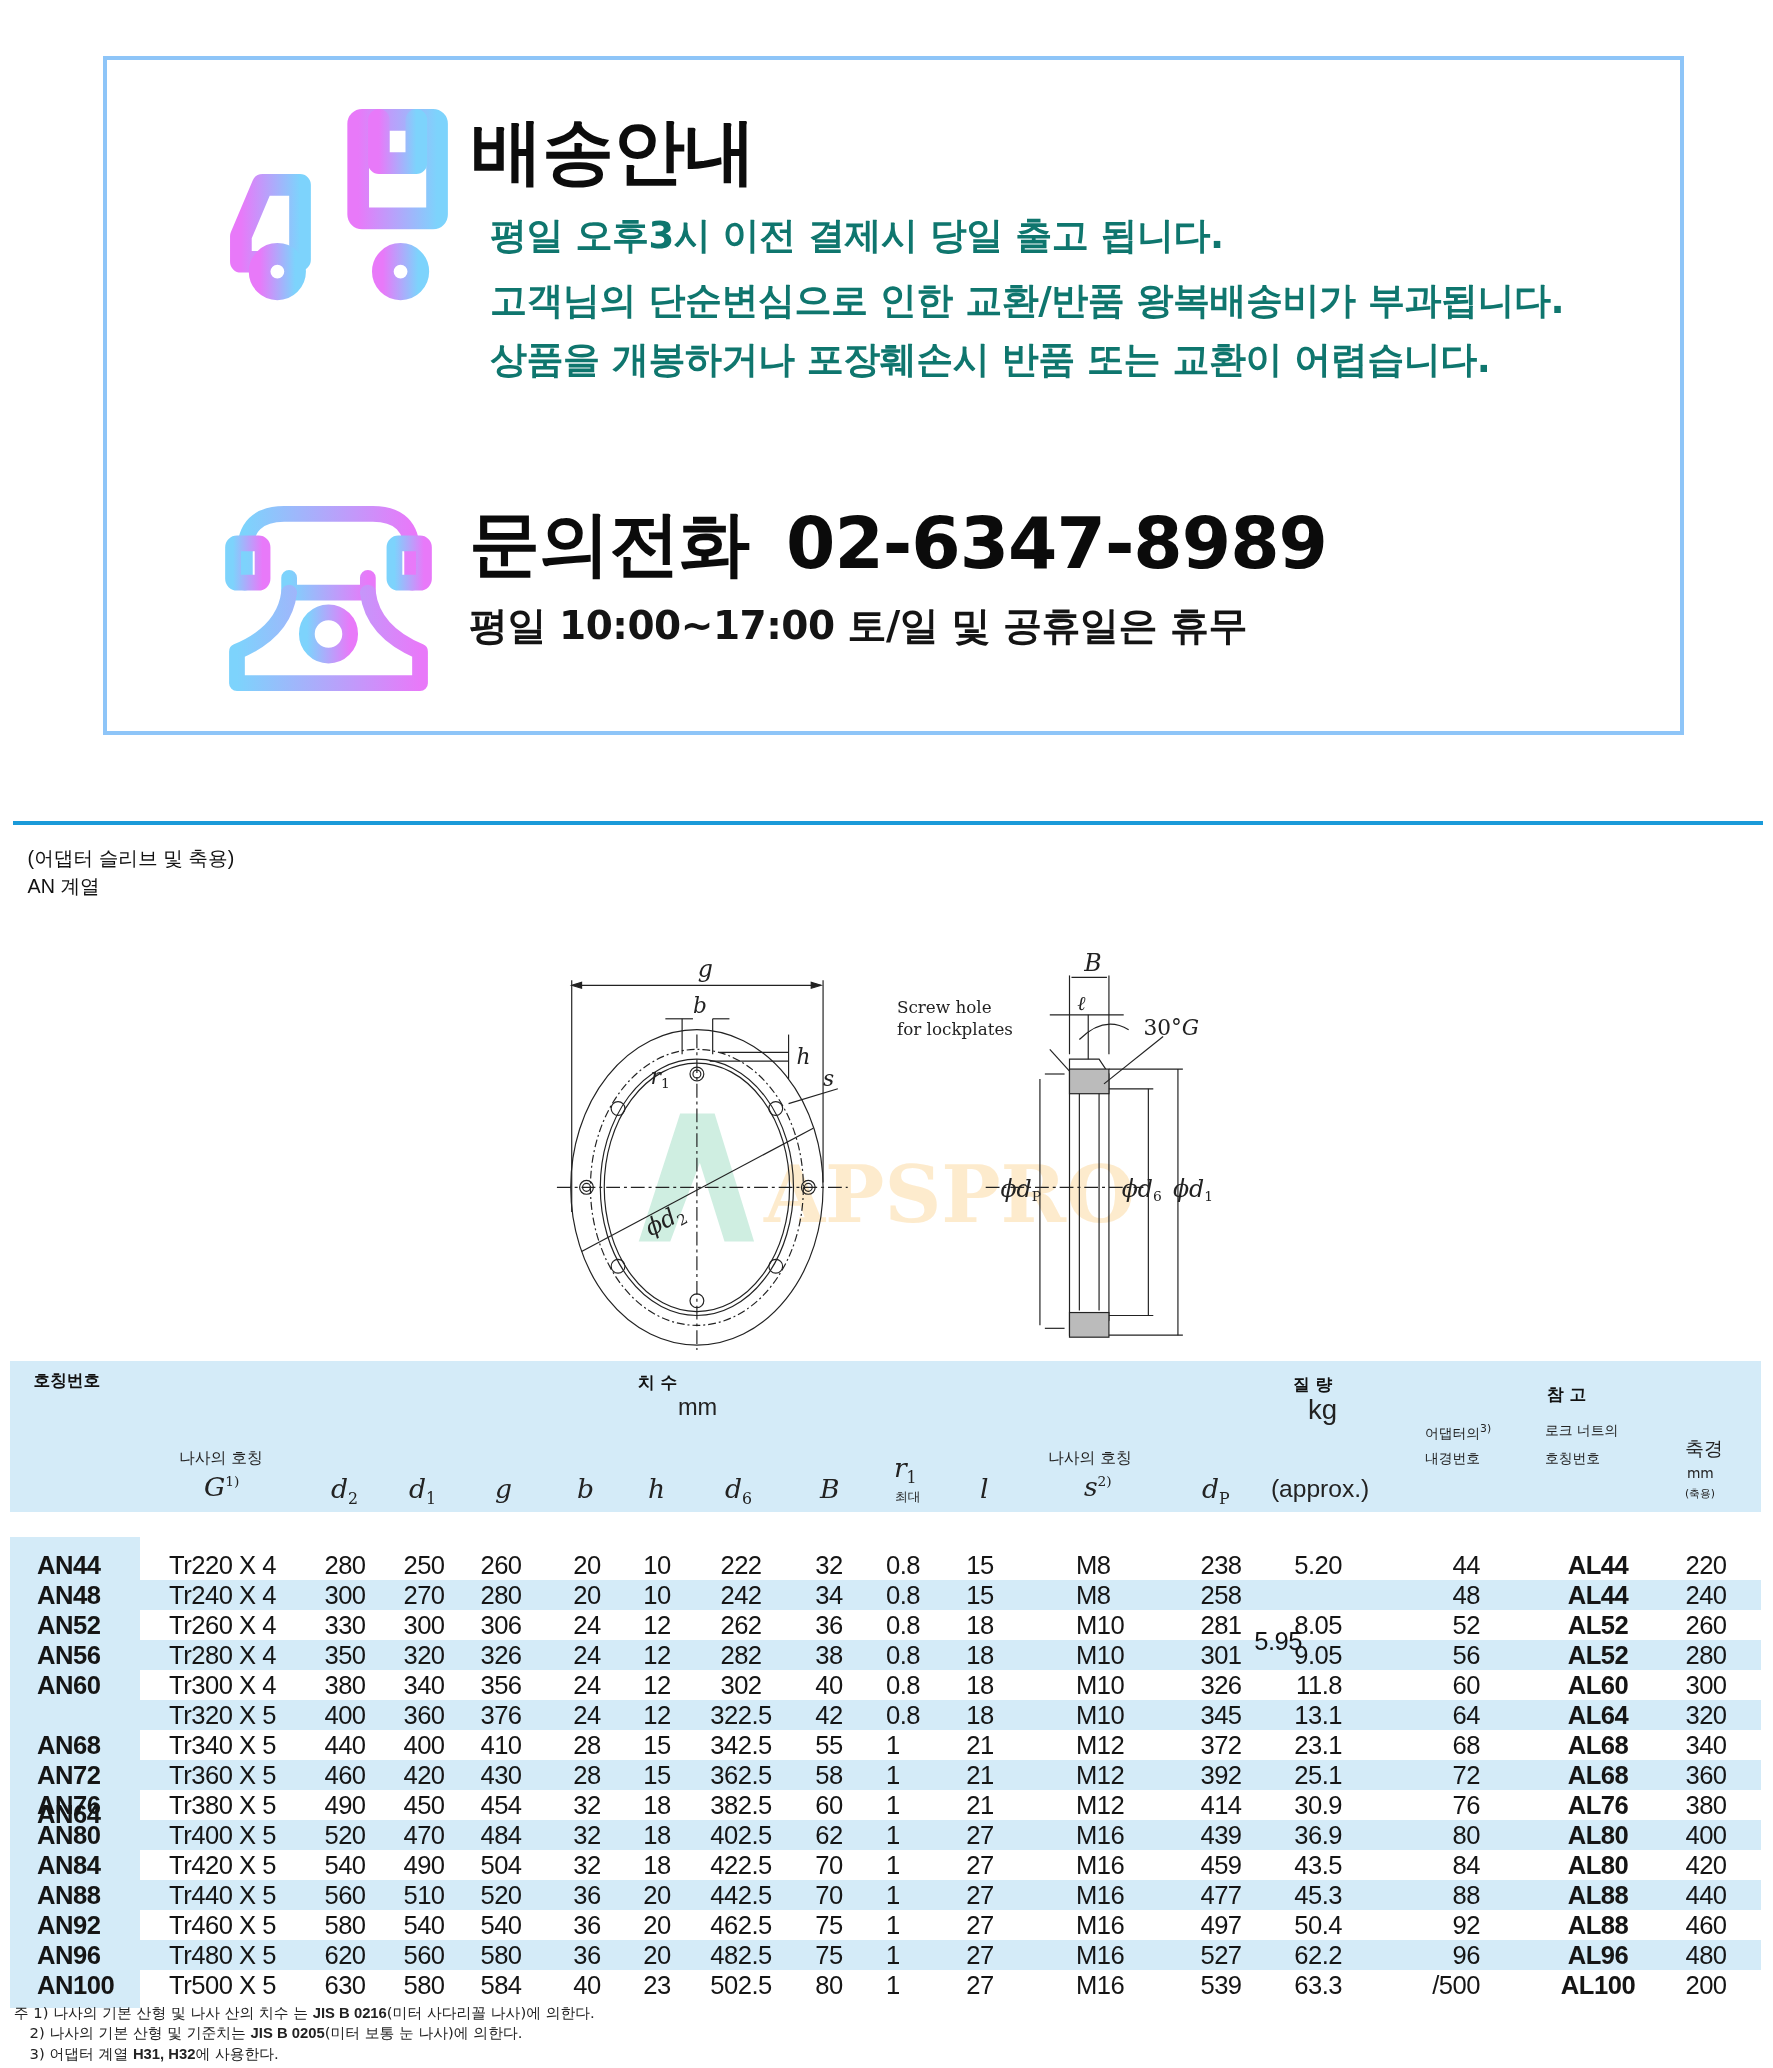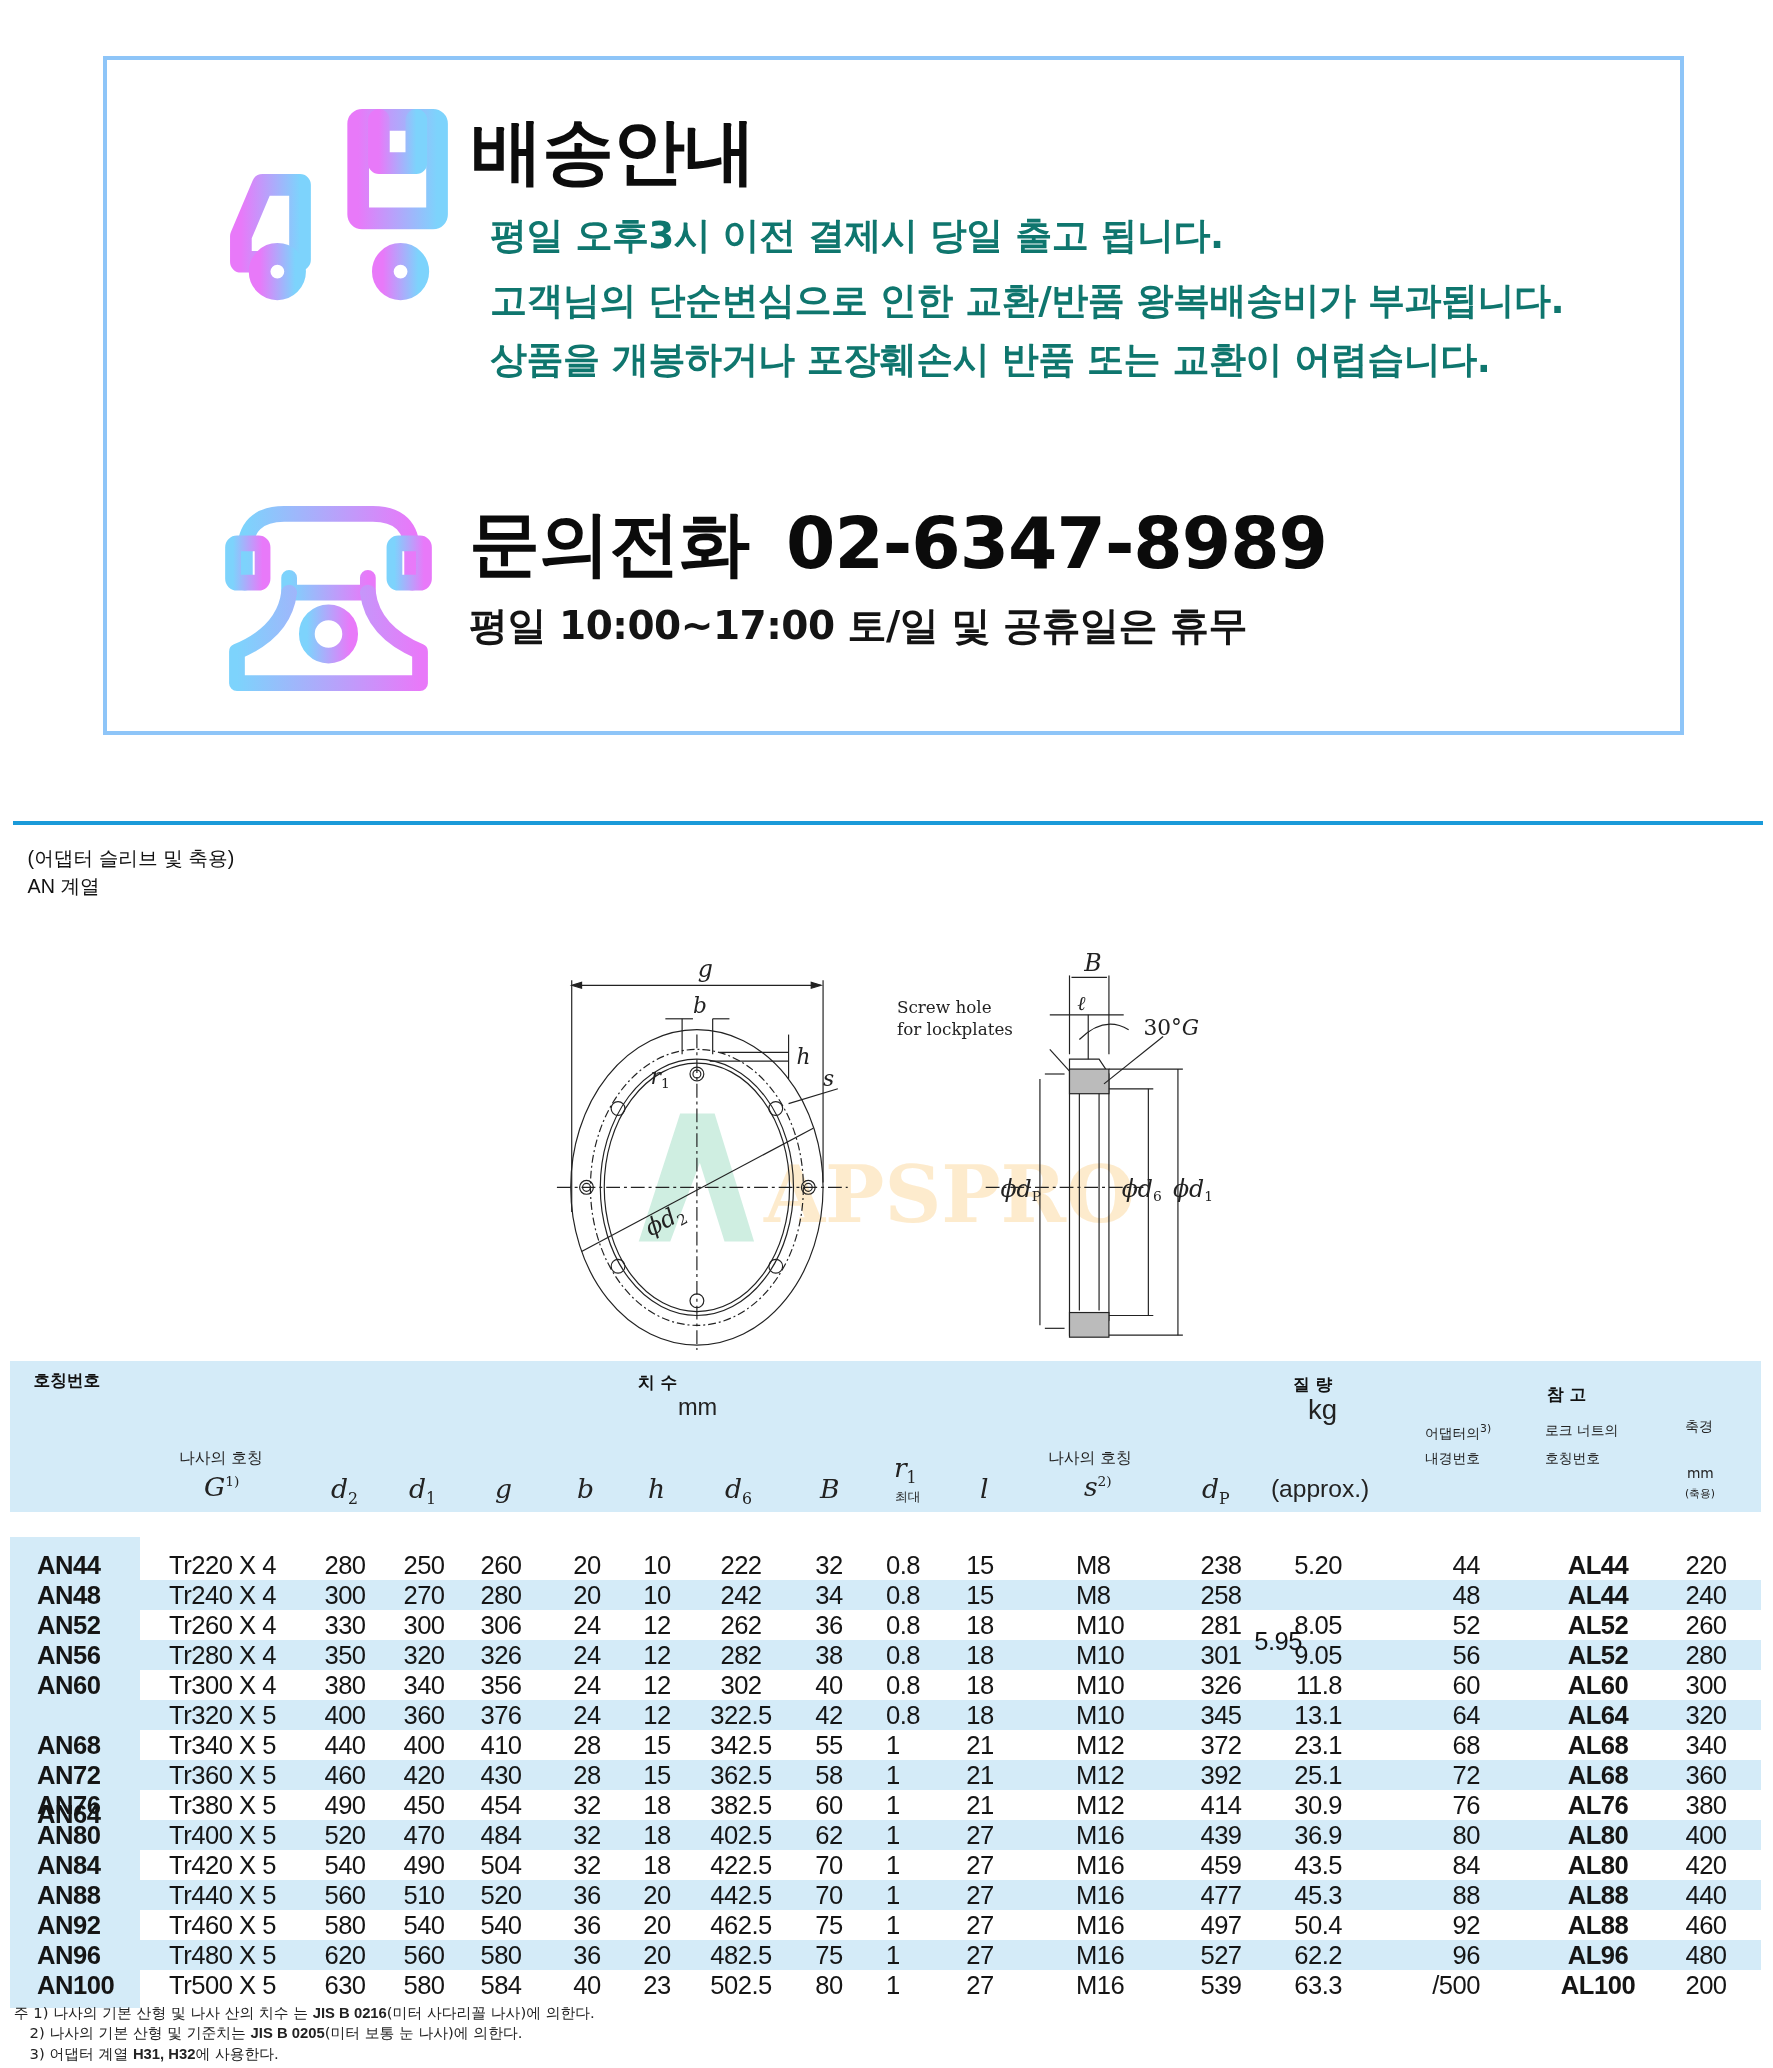--- a/index.html
+++ b/index.html
@@ -194,21 +194,21 @@
   <span class="hdr hdr-sym" style="left:1074px;top:110px"><span>s</span><sup>2)</sup></span>
   <span class="hdr hdr-sym" style="left:1192px;top:112px"><span>d</span><sub style="font-style:normal">P</sub></span>
   <span class="hdr hdr-kr" style="left:1283px;top:11.8px">질 량</span>
   <span class="hdr hdr-unit" style="left:1298px;top:33px;font-size:27.6px">kg</span>
   <span class="hdr hdr-unit" style="left:1261px;top:114px;font-size:24.6px">(approx.)</span>
   <span class="hdr hdr-kr" style="left:1537px;top:21.7px">참        고</span>
   <span class="hdr hdr-sm" style="left:1415px;top:61px;font-size:13.8px"><span>어댑터의</span><sup style="font-size:10.8px">3)</sup></span>
   <span class="hdr hdr-sm" style="left:1415px;top:89px;font-size:13.8px">내경번호</span>
   <span class="hdr hdr-sm" style="left:1535px;top:61px;font-size:13.8px">로크 너트의</span>
   <span class="hdr hdr-sm" style="left:1535px;top:89px;font-size:13.8px">호칭번호</span>
-  <span class="hdr hdr-sm" style="left:1675px;top:57px;font-size:14px">축경</span>
+  <span class="hdr hdr-sm" style="left:1675px;top:75px;font-size:19px">축경</span>
   <span class="hdr hdr-sm" style="left:1677px;top:104px;font-size:13.8px">mm</span>
   <span class="hdr hdr-sm" style="left:1675px;top:126px;font-size:10.8px">(축용)</span>
 </div>
 
 <div class="abs an-col"></div>
 <div id="bands">
     <div class="abs row-band" style="top: 1580px;"></div>
     <div class="abs row-band" style="top: 1640px;"></div>
     <div class="abs row-band" style="top: 1700px;"></div>
     <div class="abs row-band" style="top: 1760px;"></div>

